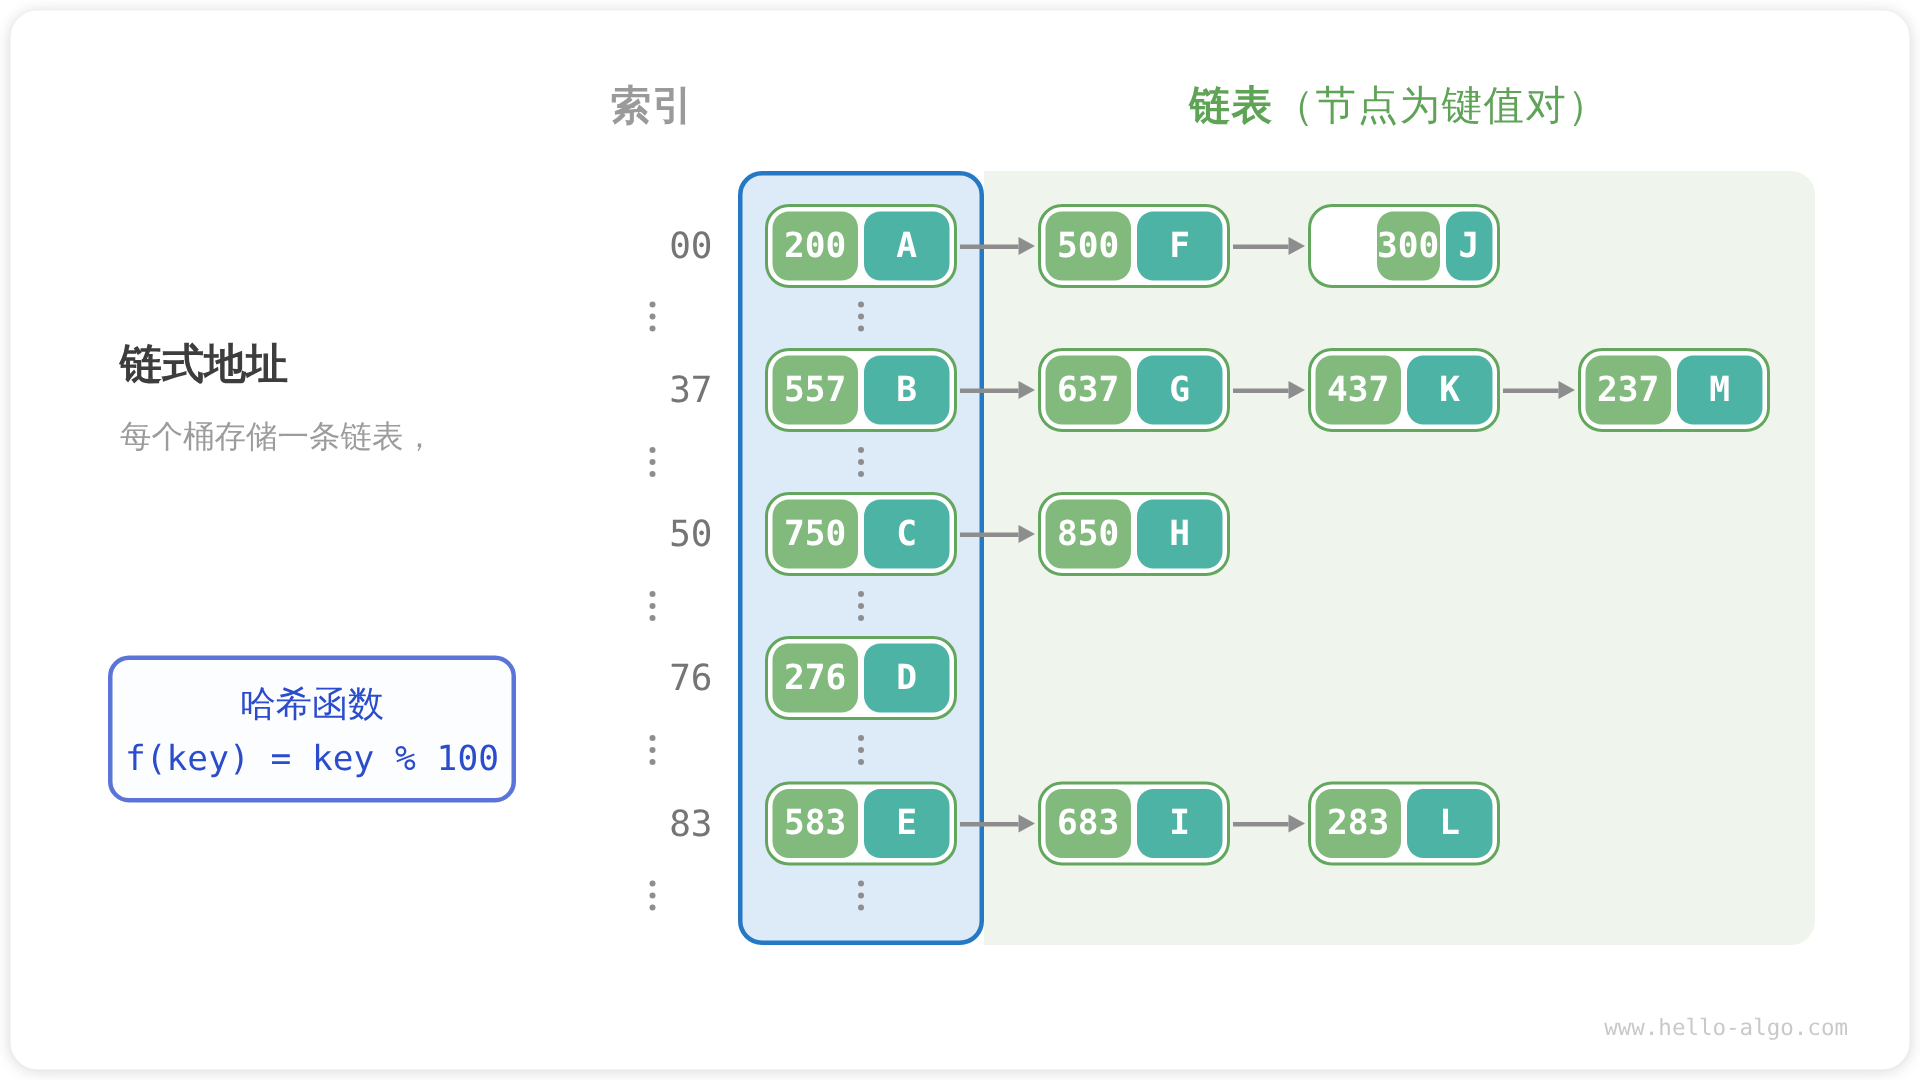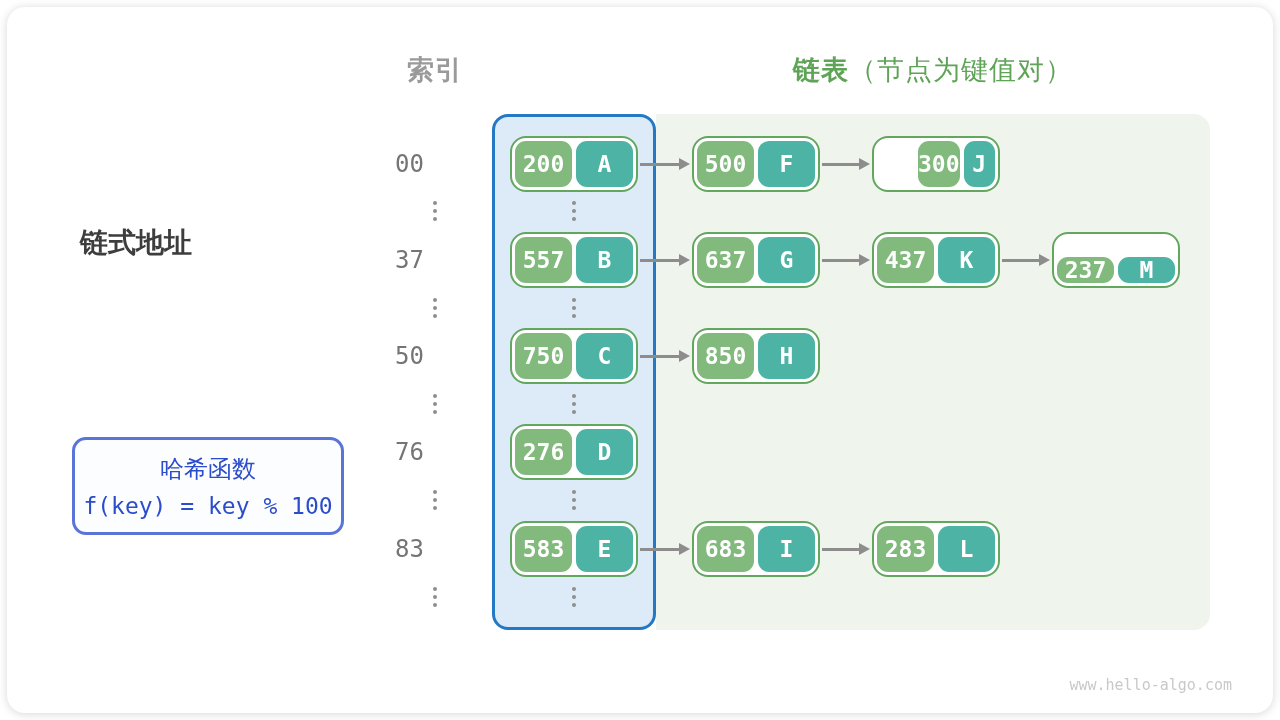--- a/index.html
+++ b/index.html
@@ -40,21 +40,21 @@
   
   .node { position:absolute; width:128px; height:56px; box-sizing:border-box;
           background:#ffffff; border:2px solid var(--node-border-green);
           border-radius:16px; display:flex; gap:4px; padding:3px; z-index:3; }
   .kv { flex:1; border-radius:11px; display:flex; align-items:center; justify-content:center;
         color:#ffffff; font-family:"DejaVu Sans Mono", monospace; font-size:23px; font-weight:bold; }
   .kv-key { background:var(--key-fill-green); }
   .kv-val { background:var(--value-fill-teal); }
 
   
-  .index-label { position:absolute; width:80px; text-align:left; line-height:30px;
+  .index-label { position:absolute; width:80px; text-align:right; line-height:30px;
                  font-family:"DejaVu Sans Mono", monospace; font-size:24px;
                  color:#757575; z-index:2; }
   .vdots { position:absolute; display:flex; flex-direction:column; gap:4px; z-index:3; }
   .vdots i { width:4px; height:4px; border-radius:50%; background:#8e8e8e; }
 
   
   .arrow { position:absolute; height:14px; display:flex; align-items:center; z-index:2; }
   .arrow .shaft { flex:1; height:3px; background:var(--arrow-gray); }
   .arrow .head  { width:0; height:0; border-left:11px solid var(--arrow-gray);
                   border-top:6px solid transparent; border-bottom:6px solid transparent; }
@@ -144,21 +144,21 @@
         <div class="head"></div>
       </div>
       <div class="node" style="left: 872px; top: 232px;">
         <div class="kv kv-key">437</div>
         <div class="kv kv-val">K</div>
       </div>
       <div class="arrow" style="left: 1002px; top: 253px; width: 48px;">
         <div class="shaft"></div>
         <div class="head"></div>
       </div>
-      <div class="node" style="left: 1052px; top: 232px; align-items: flex-end;">
+      <div class="node" style="left: 1052px; top: 232px;">
         <div class="kv kv-key">237</div>
         <div class="kv kv-val">M</div>
       </div>
       <div class="vdots" style="left: 433px; top: 298px;">
         <i></i>
         <i></i>
         <i></i>
       </div>
       <div class="vdots" style="left: 572px; top: 298px;">
         <i></i>
@@ -231,20 +231,21 @@
       </div>
       <div class="vdots" style="left: 572px; top: 587px;">
         <i></i>
         <i></i>
         <i></i>
       </div>
     </div>
 
   <div class="panel-title">链式地址</div>
   <div class="panel-desc">
+    <div>每个桶存储一条链表，</div>
   </div>
 
   <div class="hash-box">
     <div class="hash-title">哈希函数</div>
     <div class="hash-formula">f(key) = key % 100</div>
   </div>
 
   <div class="watermark">www.hello-algo.com</div>
 
 </div>

